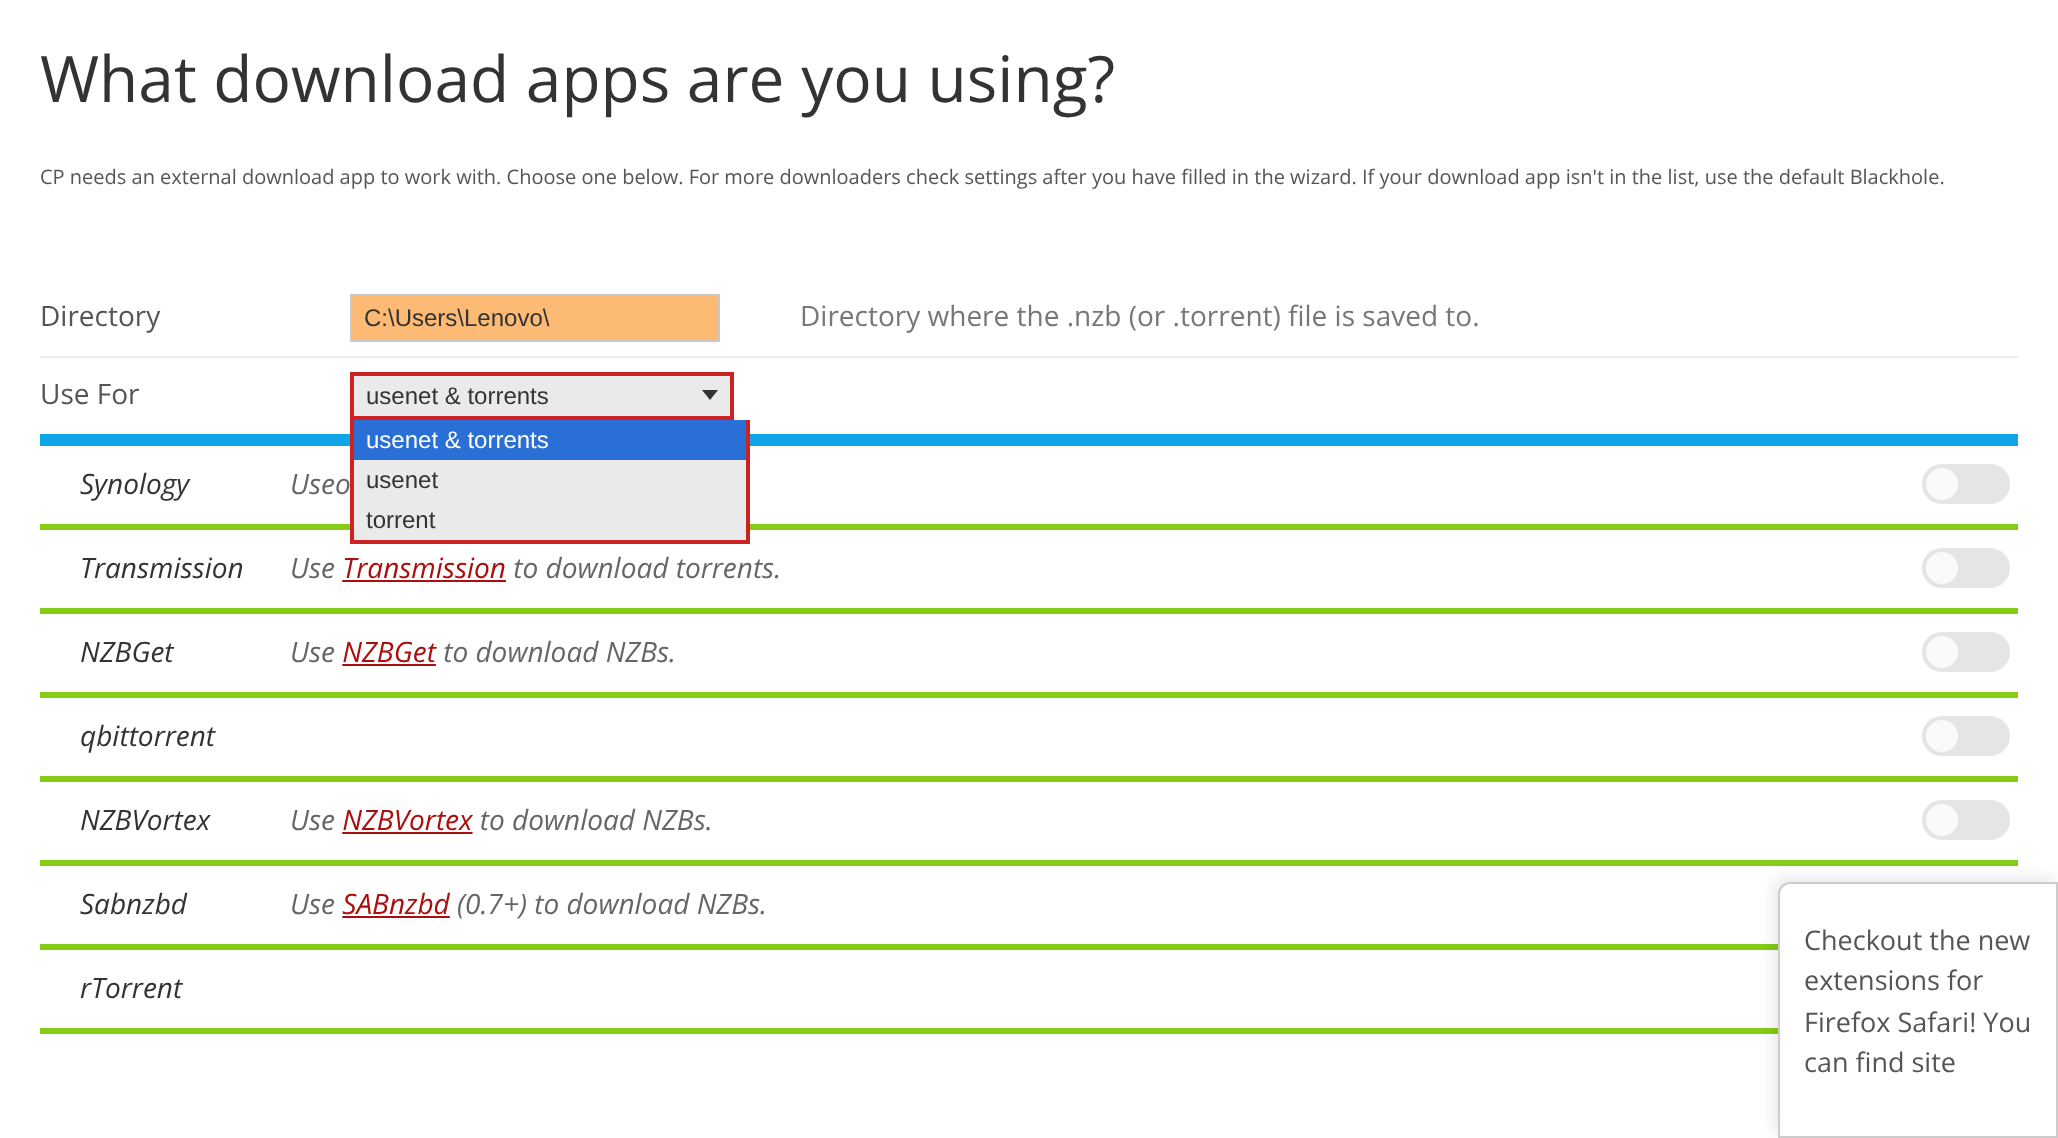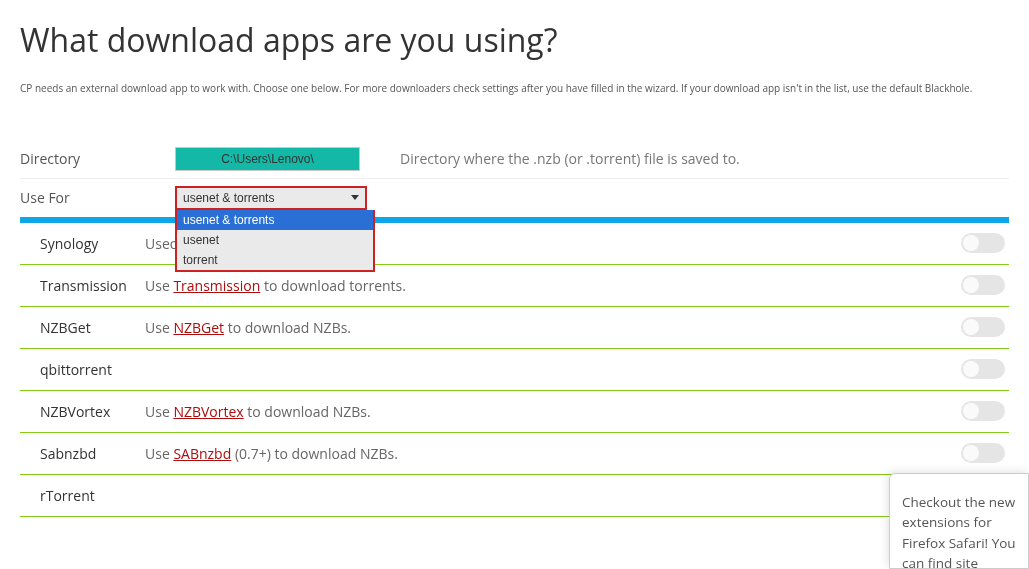--- a/index.html
+++ b/index.html
@@ -58,27 +58,26 @@
     flex: 0 0 60px;
     display: flex;
     justify-content: flex-end;
     padding-right: 4px;
   }
   .note-em { font-style: italic; }
   .note-bold { font-weight: bold; font-style: italic; }
   .textinput {
     width: 185px;
     height: 24px;
-    background: #14b8a6;
+    background: #fdba74;
     border: 1px solid #c8c8c8;
     font-size: 12px;
     font-family: Arial, sans-serif;
     padding: 2px 6px;
     color: #333;
-    text-align: center;
   }
   .select-wrap {
     position: relative;
     width: 216px;
   }
   .select-box {
     width: 192px;
     height: 24px;
     background: #eaeaea;
     border: 2px solid #c22;
@@ -129,22 +128,23 @@
     top: 2px;
     width: 16px; height: 16px;
     border-radius: 50%;
     background: #fff;
   }
   .toggle.on .knob { right: 2px; }
   .toggle.off .knob { left: 2px; background:#fafafa; }
   .app-row {
     display: flex;
     align-items: center;
-    border-bottom: 1px solid #84cc16;
+    border-bottom: 3px solid #84cc16;
     min-height: 42px;
+    font-style: italic;
   }
   .app-name {
     width: 125px;
     flex: 0 0 125px;
     font-size: 14px;
     color: #333;
     padding-left: 20px;
   }
   .app-desc {
     flex: 1;
@@ -154,21 +154,21 @@
   .app-link {
     color: #ac0d0d;
     text-decoration: underline;
     cursor: pointer;
   }
   .popup {
     position: absolute;
     right: 0;
     bottom: 0;
     width: 140px;
-    height: 96px;
+    height: 128px;
     background: #fff;
     border: 1px solid #ccc;
     border-radius: 6px 0 0 0;
     box-shadow: -2px -2px 8px rgba(0,0,0,0.1);
     padding: 18px 8px 6px 12px;
     font-size: 13.5px;
     color: #555;
     line-height: 1.5;
     overflow: hidden;
   }

